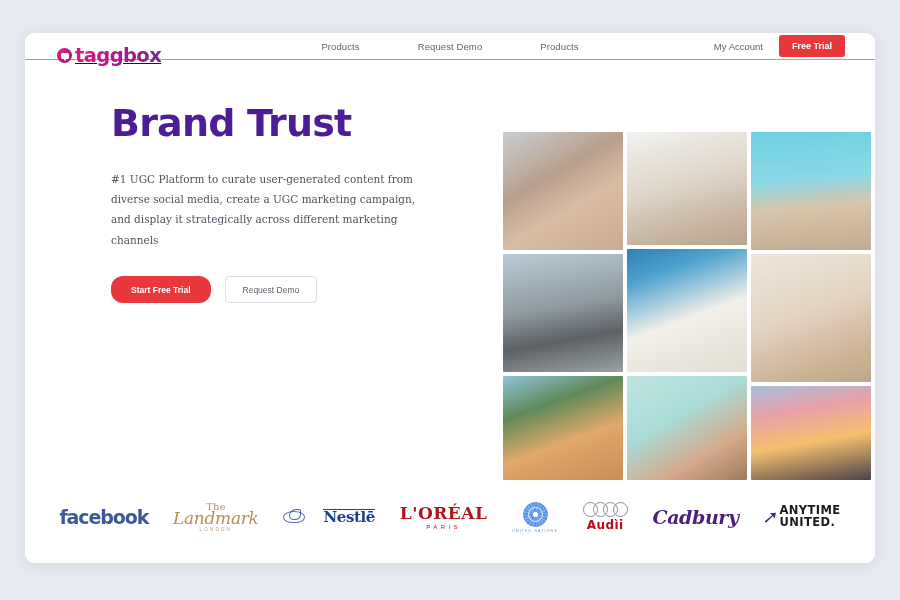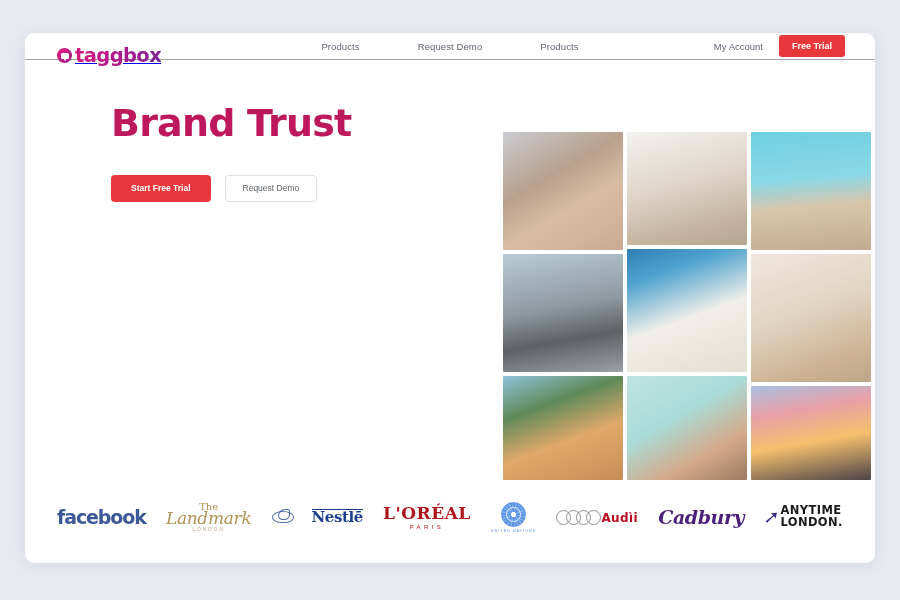--- a/index.html
+++ b/index.html
@@ -76,32 +76,32 @@
 
   
   #hero { position: relative; height: 372px; }
   #hero-copy { position: absolute; left: 86px; top: 38px; width: 350px; }
   #headline {
     font-size: 38px; line-height: 1.33; font-weight: 700;
     letter-spacing: -.8px;
     font-family: "DejaVu Sans", sans-serif;
   }
   #headline .l1 { color: #1f2328; display: block; }
-  #headline .l2 { color: #be185d; display: block; }
+  #headline .l2 { color: #4c1d95; display: block; }
   #hero-sub {
     margin-top: 20px;
     font-size: 10.5px; line-height: 1.95; color: #4f545e;
     font-family: "DejaVu Serif", serif;
     width: 320px;
   }
   #hero-ctas { margin-top: 26px; display: flex; gap: 14px; }
   #start-trial-btn {
     background: #e8383c; color: #fff; border: 0;
     font-size: 8.5px; font-weight: 700;
-    padding: 0 20px; height: 27px; border-radius: 4px; cursor: pointer;
+    padding: 0 20px; height: 27px; border-radius: 12px; cursor: pointer;
     font-family: "Liberation Sans", sans-serif;
   }
   #request-demo-btn {
     background: #fff; color: #5a5f69; border: 1px solid #dcdfe5;
     font-size: 8.5px; padding: 0 17px; height: 27px;
     border-radius: 4px; cursor: pointer;
     font-family: "Liberation Sans", sans-serif;
   }
 
   
@@ -165,21 +165,21 @@
       repeating-conic-gradient(from 0deg at 50% 50%, #5b92e5 0deg 9deg, #7fb0ee 9deg 18deg);
       border: 1.5px solid #5b92e5;
       position: relative;
   }
   .bl-un .emblem:after{
     content:""; position:absolute; inset:4px; border-radius:50%;
     border:1px solid rgba(255,255,255,.85);
   }
   .bl-un .sub { font-size: 3.6px; letter-spacing: 1.1px; color: #5b92e5; margin-top: 2px; }
 
-  .bl-audi { display:flex; flex-direction:row; align-items:center; }
+  .bl-audi { display:flex; flex-direction:column; align-items:center; }
   .bl-audi .rings { display: flex; }
   .bl-audi .rings i {
     display:block; width: 15px; height: 15px; border-radius: 50%;
     border: 1.6px solid #8d8f93; margin-left: -5px;
   }
   .bl-audi .rings i:first-child { margin-left: 0; }
   .bl-audi .wd {
     font-size: 12px; font-weight: 700; color: #bb0a1e;
     letter-spacing: .4px; margin-top: 1px;
     font-family: "DejaVu Sans", sans-serif;
@@ -224,20 +224,21 @@
       <button id="free-trial-btn">Free Trial</button>
     </div>
   </div>
 
   <div id="hero">
 
     <div id="hero-copy">
       <h1 id="headline">
         <span class="l2">Brand Trust</span>
       </h1>
+      <p id="hero-sub">#1 UGC Platform to curate user-generated content from diverse social media, create a UGC marketing campaign, and display it strategically across different marketing channels</p>
       <div id="hero-ctas">
         <button id="start-trial-btn">Start Free Trial</button>
         <button id="request-demo-btn">Request Demo</button>
       </div>
     </div>
 
     <div id="collage">
         <div class="collage-col" style="width: 120px;">
           <div class="tile" title="Kitten held in arms with wristwatch" style="height: 118px; background: linear-gradient(150deg, rgb(201, 205, 210) 0%, rgb(184, 160, 140) 38%, rgb(216, 189, 164) 62%, rgb(200, 171, 148) 100%);"></div>
           <div class="tile" title="Person crouching on skateboard on street" style="height: 118px; background: linear-gradient(170deg, rgb(185, 204, 214) 0%, rgb(143, 154, 160) 45%, rgb(93, 97, 101) 70%, rgb(154, 162, 164) 100%);"></div>
@@ -305,19 +306,19 @@
 
     <div class="brand">
       <span class="bl-cadbury">Cadbury</span>
     </div>
 
     <div class="brand">
       <span class="bl-anytime">
         <span class="runner">➚</span>
         <span class="stack">
           <span>ANYTIME</span>
-          <span>LONDON.</span>
+          <span>UNITED.</span>
         </span>
       </span>
     </div>
 
   </div>
 </div>
 
 </body></html>

